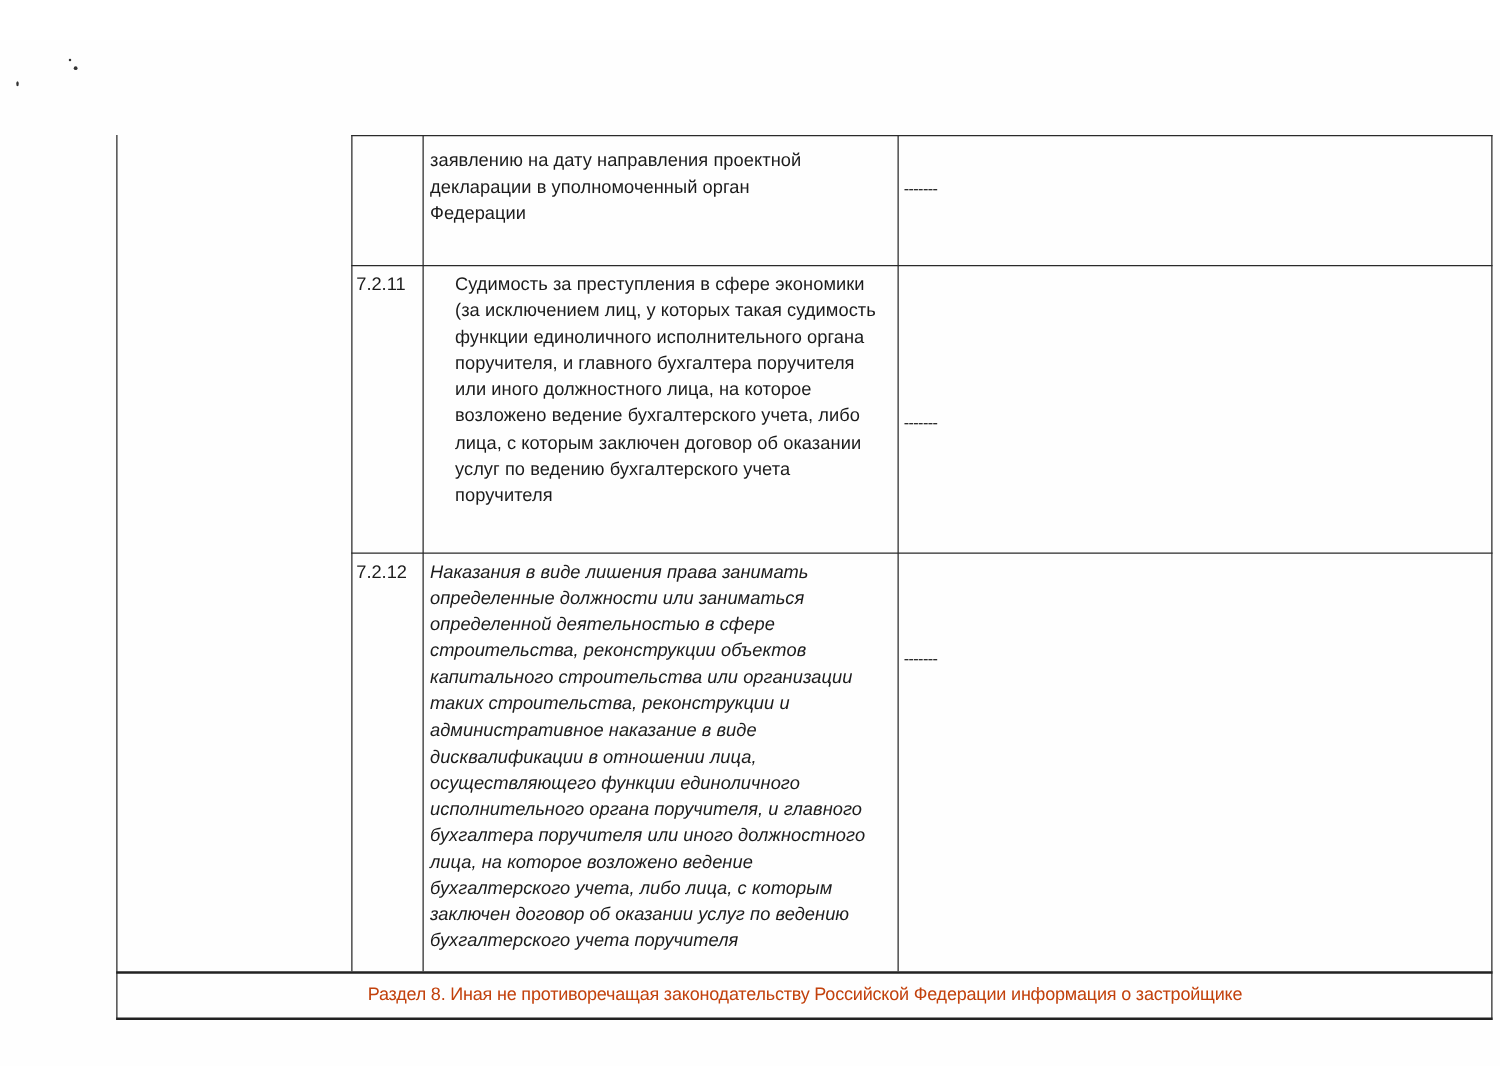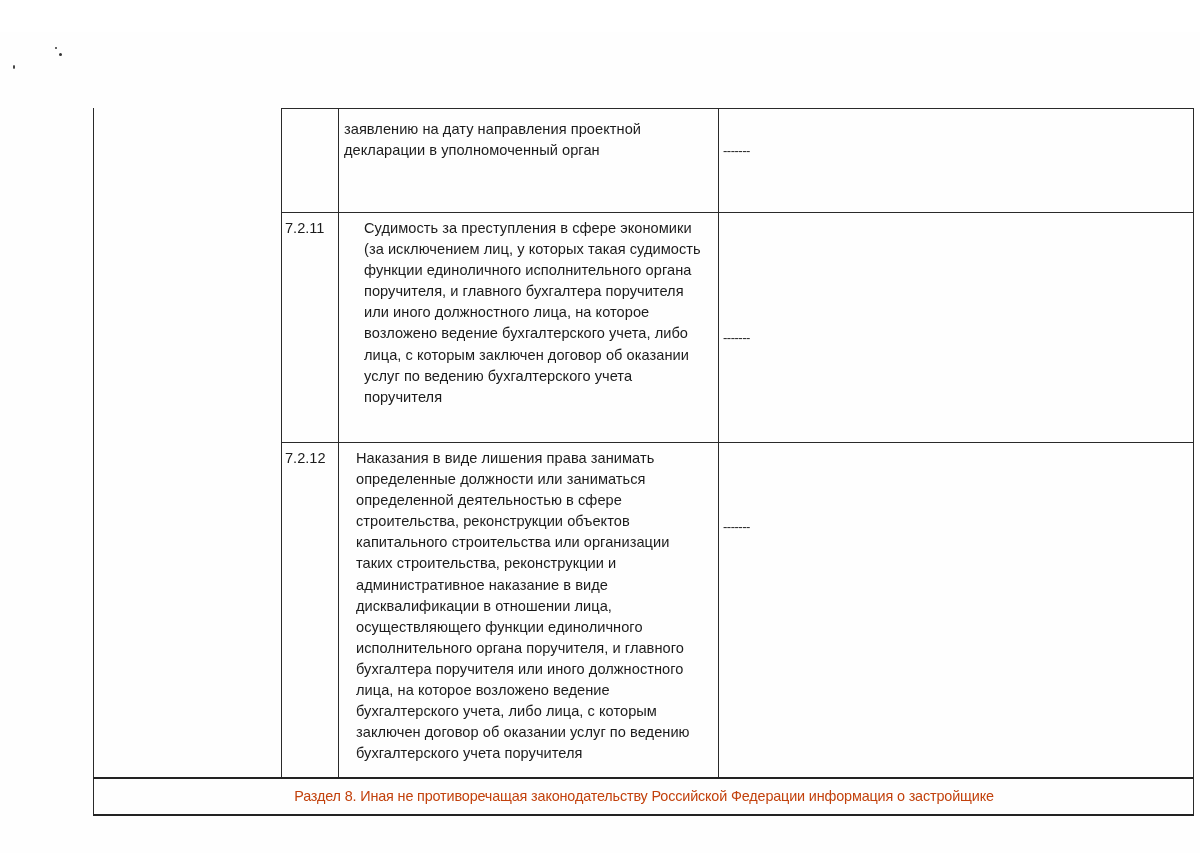--- a/index.html
+++ b/index.html
@@ -90,20 +90,21 @@
     <div class="line hline" style="left:281px;top:76px;width:913px;"></div>
     <div class="line hline" style="left:281px;top:180px;width:913px;"></div>
     <div class="line hline" style="left:281px;top:410px;width:913px;"></div>
     <div class="line hline thick" style="left:93px;top:745px;width:1101px;"></div>
     <div class="line hline thick" style="left:93px;top:782px;width:1101px;"></div>
 
     <div>
       <div class="cell-text" style="left:344px;top:87px;">
         <span class="ln">заявлению на дату направления проектной</span>
         <span class="ln">декларации в уполномоченный орган</span>
+        <span class="ln">Федерации</span>
       </div>
       <div class="dash" style="left:723px;top:111px;">-------</div>
     </div>
 
     <div>
       <div class="num" style="left:285px;top:186px;">7.2.11</div>
       <div class="cell-text" style="left:364px;top:186px;">
         <span class="ln">Судимость за преступления в сфере экономики</span>
         <span class="ln">(за исключением лиц, у которых такая судимость</span>
         <span class="ln">функции единоличного исполнительного органа</span>
@@ -112,21 +113,21 @@
         <span class="ln">возложено ведение бухгалтерского учета, либо</span>
         <span class="ln">лица, с которым заключен договор об оказании</span>
         <span class="ln">услуг по ведению бухгалтерского учета</span>
         <span class="ln">поручителя</span>
       </div>
       <div class="dash" style="left:723px;top:298px;">-------</div>
     </div>
 
     <div>
       <div class="num" style="left:285px;top:416px;">7.2.12</div>
-      <div class="cell-text" style="left:356px;top:416px;">
+      <div class="cell-text" style="left:344px;top:416px;font-style:italic;">
         <span class="ln">Наказания в виде лишения права занимать</span>
         <span class="ln">определенные должности или заниматься</span>
         <span class="ln">определенной деятельностью в сфере</span>
         <span class="ln">строительства, реконструкции объектов</span>
         <span class="ln">капитального строительства или организации</span>
         <span class="ln">таких строительства, реконструкции и</span>
         <span class="ln">административное наказание в виде</span>
         <span class="ln">дисквалификации в отношении лица,</span>
         <span class="ln">осуществляющего функции единоличного</span>
         <span class="ln">исполнительного органа поручителя, и главного</span>

